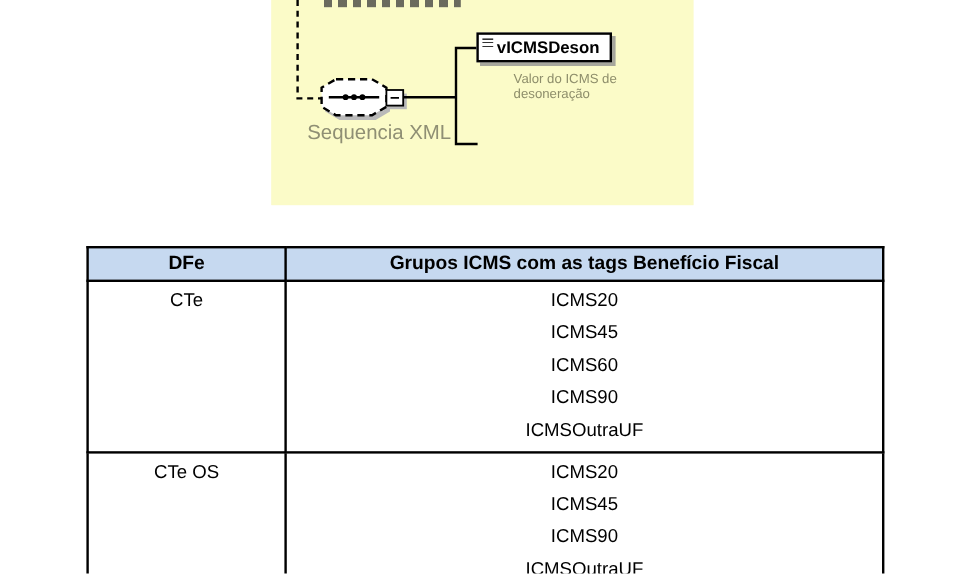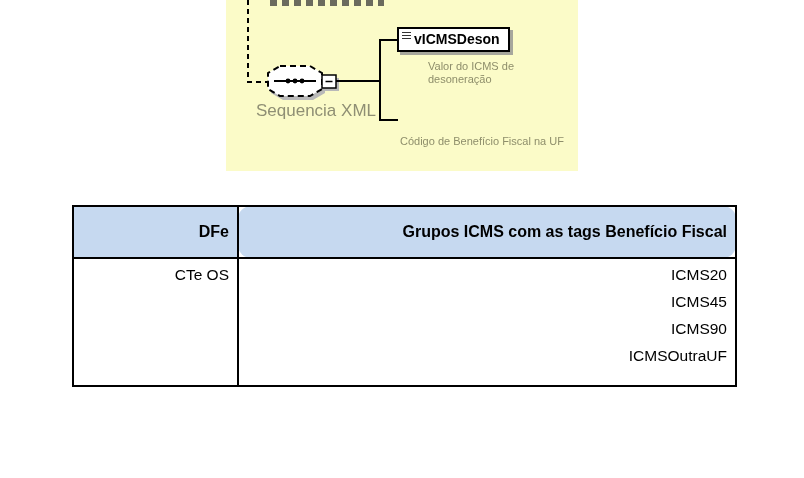--- a/index.html
+++ b/index.html
@@ -24,22 +24,22 @@
             background:repeating-linear-gradient(to bottom,#333 0 1px,transparent 1px 3px); }
   .el-desc { position:absolute; color:#8e8e6b; font-size:11px; line-height:13px; }
   .seq-label { position:absolute; left:26px; top:101px; width:128px; text-align:center;
                color:#8f8f74; font-size:17px; }
 
   
   .dfe-table { position:absolute; left:72px; top:205px; width:665px;
                border-collapse:collapse; table-layout:fixed; }
   .dfe-table col.c1 { width:165px; }
   .dfe-table th, .dfe-table td { border:2px solid #000; vertical-align:top;
-               text-align:right; padding:16px 8px; color:#000; }
-  .dfe-table th + th, .dfe-table td + td { border-left-width:1px;border-radius:13px; }
+               text-align:center; padding:4px 8px; color:#000; }
+  .dfe-table th + th, .dfe-table td + td { border-left-width:1px; }
   .dfe-table th { background:#c6d9f0; height:28px; font-size:16px; font-weight:bold;
                   vertical-align:middle; }
   .dfe-table td { font-size:15.5px; line-height:27px; padding-top:2px; }
   .row-cte  td { height:135px; }
   .row-cteos td { height:105px; }
   .group-line { line-height:27px; }
 </style>
 </head>
 <body>
 
@@ -69,35 +69,44 @@
     <div class="clipped-fragment"></div>
 
     <div class="seq-label">Sequencia XML</div>
 
     <div class="el-box" style="left:171px; top:27px;">
       <span class="el-contents-icon"></span>
       <span>vICMSDeson</span>
     </div>
     <div class="el-desc" style="left:174px; top:60px; width:112px;margin-left:28px;">Valor do ICMS de desoneração</div>
 
-    <div class="el-desc" style="left:174px; top:135px; width:178px;">Código de Benefício Fiscal na UF</div>
   </div>
 
   <table class="dfe-table">
     <colgroup>
         <col class="c1">
         <col class="c2">
       </colgroup>
     <thead>
       <tr>
         <th>DFe</th>
         <th>Grupos ICMS com as tags Benefício Fiscal</th>
       </tr>
     </thead>
     <tbody>
+      <tr class="row-cte">
+        <td>CTe</td>
+        <td>
+          <div class="group-line">ICMS20</div>
+          <div class="group-line">ICMS45</div>
+          <div class="group-line">ICMS60</div>
+          <div class="group-line">ICMS90</div>
+          <div class="group-line">ICMSOutraUF</div>
+        </td>
+      </tr>
       <tr class="row-cteos">
         <td>CTe OS</td>
         <td>
           <div class="group-line">ICMS20</div>
           <div class="group-line">ICMS45</div>
           <div class="group-line">ICMS90</div>
           <div class="group-line">ICMSOutraUF</div>
         </td>
       </tr>
     </tbody>

